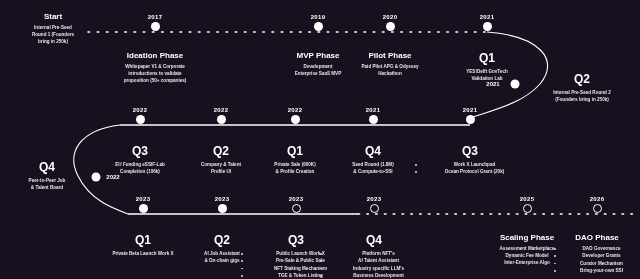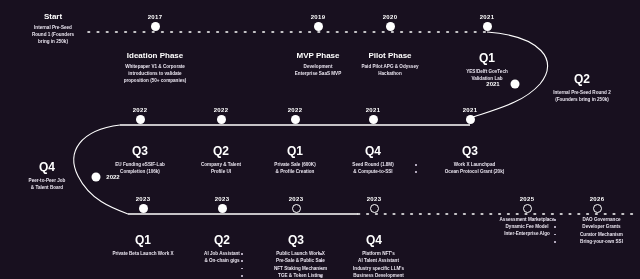--- a/index.html
+++ b/index.html
@@ -220,30 +220,32 @@
       <li>AI Talent Assistant</li>
       <li>Industry specific LLM's</li>
       <li>Business Development</li>
     </ul>
   </div>
 
 
   <div class="node" style="left:527px;top:196px;width:96px;">
     <div class="yr">2025</div>
     <div class="dot hollow"></div>
+    <div class="ttl">Scaling Phase</div>
     <div class="sub">
       <div>Assessment Marketplace</div>
       <div>Dynamic Fee Model</div>
       <div>Inter-Enterprise Algo</div>
     </div>
   </div>
 
   <div class="node" style="left:597px;top:196px;width:86px;">
     <div class="yr">2026</div>
     <div class="dot hollow"></div>
+    <div class="ttl">DAO Phase</div>
     <ul class="bl wrap">
       <li>DAO Governance</li>
       <li>Developer Grants</li>
       <li>Curator Mechanism</li>
       <li>Bring-your-own SSI</li>
     </ul>
   </div>
 
 </div>
 

